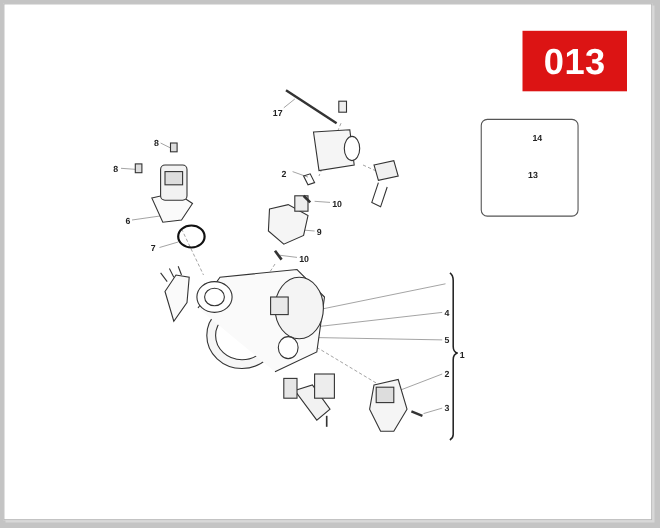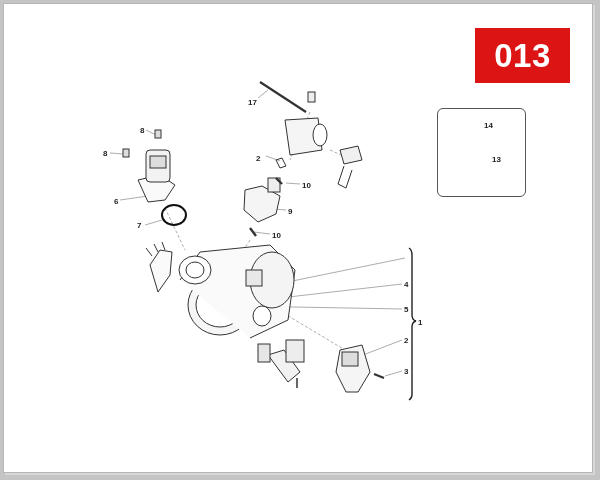--- a/index.html
+++ b/index.html
@@ -112,14 +112,14 @@
 <span class="lbl" style="left:404px;top:306px">5</span>
 <span class="lbl" style="left:114px;top:198px">6</span>
 <span class="lbl" style="left:137px;top:222px">7</span>
 <span class="lbl" style="left:140px;top:127px">8</span>
 <span class="lbl" style="left:103px;top:150px">8</span>
 <span class="lbl" style="left:288px;top:208px">9</span>
 <span class="lbl" style="left:302px;top:182px">10</span>
 <span class="lbl" style="left:272px;top:232px">10</span>
 <span class="lbl" style="left:256px;top:155px">2</span>
 <span class="lbl" style="left:248px;top:99px">17</span>
-<span class="lbl" style="left:492px;top:156px">13</span>
+<span class="lbl" style="left:480px;top:156px">13</span>
 <span class="lbl" style="left:484px;top:122px">14</span>
 
 </body></html>

